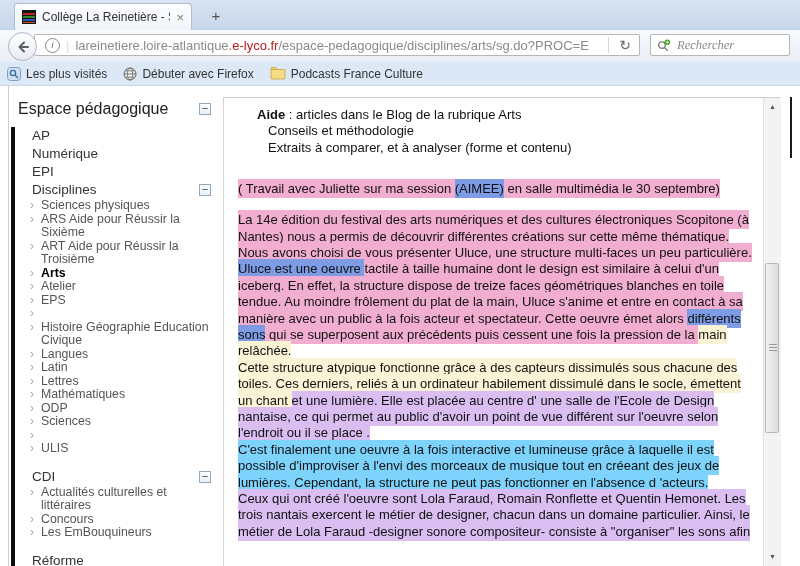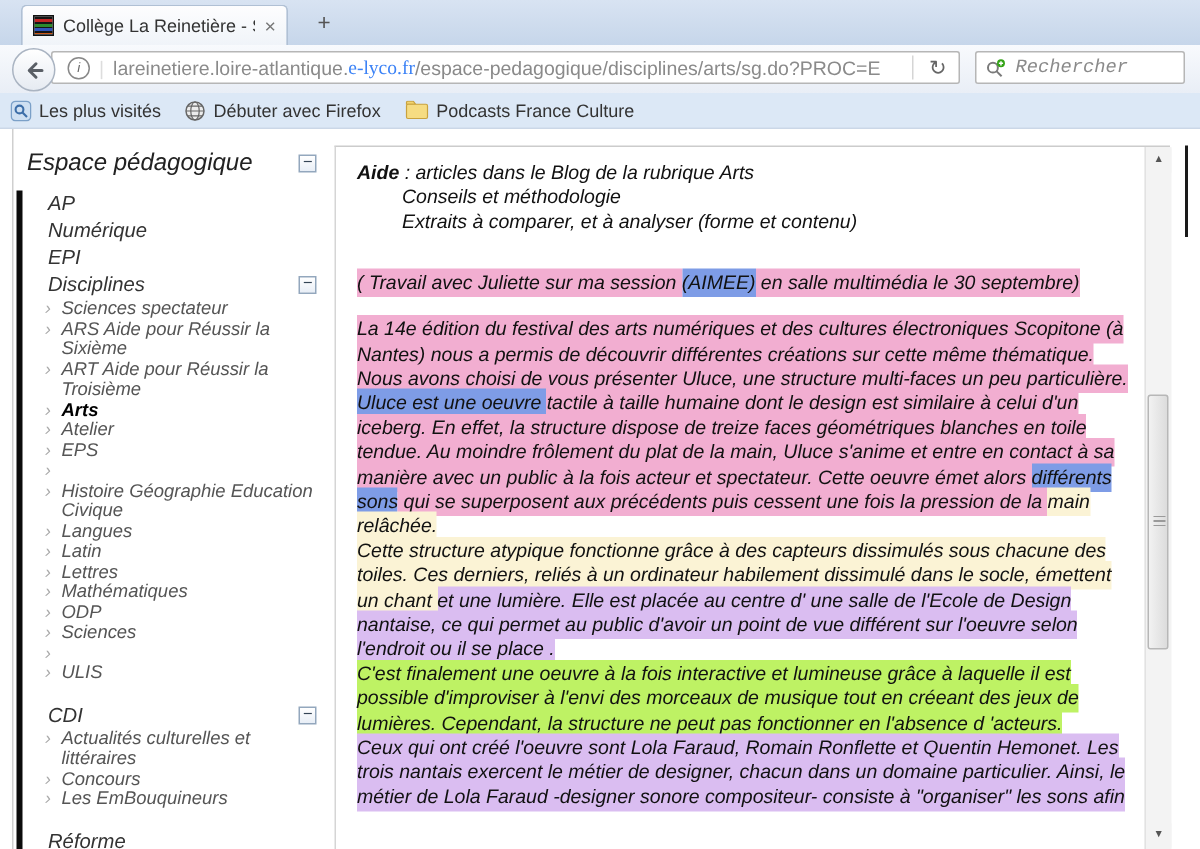--- a/index.html
+++ b/index.html
@@ -25,38 +25,38 @@
   .back-btn{position:absolute;left:8px;top:2px;width:27px;height:27px;border-radius:50%;
             background:linear-gradient(#ffffff,#e6ebf2);border:1px solid #aab4c2;
             display:flex;align-items:center;justify-content:center;z-index:2;}
   .urlbar{position:absolute;left:34px;top:4px;width:606px;height:22px;box-sizing:border-box;
           background:#fff;border:1px solid #b6b6b6;border-radius:2px;
           display:flex;align-items:center;padding:0 4px 0 10px;font-size:13px;}
   .info-icon{width:13px;height:13px;border:1px solid #888;border-radius:50%;flex:none;
              font-size:9px;color:#666;text-align:center;line-height:13px;font-style:italic;}
   .url-sep{color:#ddd;margin:0 6px;}
   .url-gray{color:#8a8a8a;white-space:nowrap;text-align:center;}
-  .url-dark{color:#3b82f6;white-space:nowrap;font-family:Liberation Serif, serif;}
+  .url-dark{color:#b91c1c;white-space:nowrap;}
   .url-spacer{flex:1;}
   .reload-sep{width:1px;height:16px;background:#d5d5d5;margin:0 6px;flex:none;}
   .reload{font-size:14px;color:#666;flex:none;padding:0 4px;}
   .searchbox{position:absolute;left:650px;top:4px;width:140px;height:22px;box-sizing:border-box;
              background:#fff;border:1px solid #b6b6b6;border-radius:2px;
              display:flex;align-items:center;padding:0 6px;gap:4px;}
   .searchbox input{border:none;outline:none;width:100%;font-size:12.5px;font-style:italic;
-                   color:#555;background:transparent;font-family:Liberation Mono, monospace;}
+                   color:#555;background:transparent;font-family:Liberation Serif, serif;}
   .searchbox input::placeholder{color:#8a8a8a;font-style:italic;}
 
   .bookmarksbar{position:absolute;top:62px;left:0;right:0;height:23px;background:#dce8f6;
                 border-bottom:1px solid #cbd7e7;display:flex;align-items:center;
                 padding-left:7px;gap:16px;font-size:12px;color:#333;}
   .bm{display:flex;gap:5px;}
 
   
-  .page{position:absolute;top:86px;left:0;right:0;bottom:0;background:#fff;font-style:italic;}
+  .page{position:absolute;top:86px;left:0;right:0;bottom:0;background:#fff;}
   .page-border-left{position:absolute;left:8px;top:0;bottom:0;width:1px;background:#cfcfcf;}
   .menu-scrollbar{position:absolute;left:11px;top:41px;bottom:0;width:4px;background:#0c0c0c;}
 
   .sidebar{position:absolute;left:9px;top:0;width:214px;color:#333;}
   .sidebar-title{margin-top:14px;padding:0 12px 0 9px;display:flex;align-items:center;
                  justify-content:space-between;font-size:16px;color:#222;}
   .minusbox{width:12px;height:12px;box-sizing:border-box;border:1px solid #93a7bd;
             background:linear-gradient(#fff,#e8eef6);color:#345;font-size:11px;
             line-height:9px;text-align:center;flex:none;}
   .menu{margin-top:9px;}
@@ -71,21 +71,21 @@
 
   .main{position:absolute;left:223px;top:11px;width:557px;bottom:0;box-sizing:border-box;
         border-top:1px solid #ccc;border-left:1px solid #d5d5d5;}
   .content{position:absolute;left:14px;top:9px;width:518px;font-size:13px;
            line-height:16.4px;color:#111;}
   .content p{margin:0;}
   .content p.indent{padding-left:30px;}
   .spacer{height:24px;}
   .spacer.small{height:15px;}
   .hl{padding:1.5px 0 2.5px;}
-  b{font-weight:bold;}
+  b{font-weight:bold;margin-left:19px;}
 
   
   .vscroll{position:absolute;left:539px;top:0;width:17px;bottom:0;background:#f3f3f3;
            border-left:1px solid #e2e2e2;}
   .vs-btn{position:absolute;left:0;width:17px;height:16px;text-align:center;
           font-size:7px;color:#555;line-height:16px;background:#f3f3f3;}
   .vs-up{top:1px;} .vs-down{bottom:1px;}
   .vs-thumb{position:absolute;left:1px;top:165px;width:14px;height:170px;box-sizing:border-box;
             background:linear-gradient(90deg,#f2f2f2,#dcdcdc);border:1px solid #b7b7b7;
             border-radius:2px;}
@@ -180,21 +180,21 @@
         <div class="menu-item">
           <span>EPI</span>
         </div>
         <div class="menu-item">
           <span>Disciplines</span>
           <span class="minusbox">−</span>
         </div>
         <div class="menu-sub">
           <div class="sub-item">
             <span class="chev">›</span>
-            <span class="lbl">Sciences spectateur</span>
+            <span class="lbl">Sciences physiques</span>
           </div>
           <div class="sub-item">
             <span class="chev">›</span>
             <span class="lbl">ARS Aide pour Réussir la Sixième</span>
           </div>
           <div class="sub-item">
             <span class="chev">›</span>
             <span class="lbl">ART Aide pour Réussir la Troisième</span>
           </div>
           <div class="sub-item active">
@@ -277,21 +277,21 @@
   <div class="main">
     <div class="content" id="content">
         <p><b>Aide</b><span> : articles dans le Blog de la rubrique Arts</span></p>
         <p class="indent"><span>Conseils et méthodologie</span></p>
         <p class="indent"><span>Extraits à comparer, et à analyser (forme et contenu)</span></p>
         <div class="spacer"></div>
         <p><span class="hl" style="background: rgb(242, 174, 209);"> ( Travail avec Juliette sur ma session </span><span class="hl" style="background: rgb(126, 156, 230);">(AIMEE)</span><span class="hl" style="background: rgb(242, 174, 209);"> en salle multimédia le 30 septembre)</span></p>
         <div class="spacer small"></div>
         <p><span class="hl" style="background: rgb(242, 174, 209);">La 14e édition du festival des arts numériques et des cultures électroniques Scopitone  (à Nantes) nous a permis de découvrir différentes créations sur cette même thématique. Nous avons choisi de vous présenter Uluce, une structure multi-faces un peu particulière. </span><span class="hl" style="background: rgb(126, 156, 230);">Uluce est une oeuvre </span><span class="hl" style="background: rgb(242, 174, 209);">tactile à taille humaine dont le design est similaire à celui d'un iceberg. En effet, la structure dispose de treize faces géométriques blanches en toile tendue. Au moindre frôlement du plat de la main, Uluce s'anime et entre en contact à sa manière avec un public à la fois acteur et spectateur. Cette oeuvre émet alors </span><span class="hl" style="background: rgb(126, 156, 230);">différents sons</span><span class="hl" style="background: rgb(242, 174, 209);"> qui se superposent aux précédents puis cessent une fois la pression de la </span><span class="hl" style="background: rgb(251, 243, 213);">main relâchée.</span></p>
         <p><span class="hl" style="background: rgb(251, 243, 213);">Cette structure atypique fonctionne grâce à des capteurs dissimulés sous chacune des toiles. Ces derniers, reliés à un ordinateur habilement  dissimulé dans le socle, émettent un chant </span><span class="hl" style="background: rgb(218, 189, 241);">et une lumière. Elle est placée au centre d' une salle de l'Ecole de Design nantaise, ce qui permet au public d'avoir un point de vue différent sur l'oeuvre selon l'endroit ou il se place .</span></p>
-        <p><span class="hl" style="background: #bef264;">C'est finalement une oeuvre à la fois interactive et lumineuse grâce à laquelle il est possible d'improviser à l'envi des morceaux de musique tout en créeant des jeux de lumières. Cependant, la structure ne peut pas fonctionner en l'absence d 'acteurs.</span></p>
+        <p><span class="hl" style="background: #7dd3fc;">C'est finalement une oeuvre à la fois interactive et lumineuse grâce à laquelle il est possible d'improviser à l'envi des morceaux de musique tout en créeant des jeux de lumières. Cependant, la structure ne peut pas fonctionner en l'absence d 'acteurs.</span></p>
         <p><span class="hl" style="background: rgb(218, 189, 241);">Ceux qui ont créé l'oeuvre sont Lola Faraud, Romain Ronflette et Quentin Hemonet. Les trois nantais exercent le métier de designer, chacun dans un domaine particulier. Ainsi, le métier de Lola Faraud -designer sonore compositeur- consiste à "organiser" les sons afin</span></p>
       </div>
     <div class="vscroll">
       <div class="vs-btn vs-up">▲</div>
       <div class="vs-thumb">
         <div class="vs-grip"></div>
       </div>
       <div class="vs-btn vs-down">▼</div>
     </div>
   </div>

